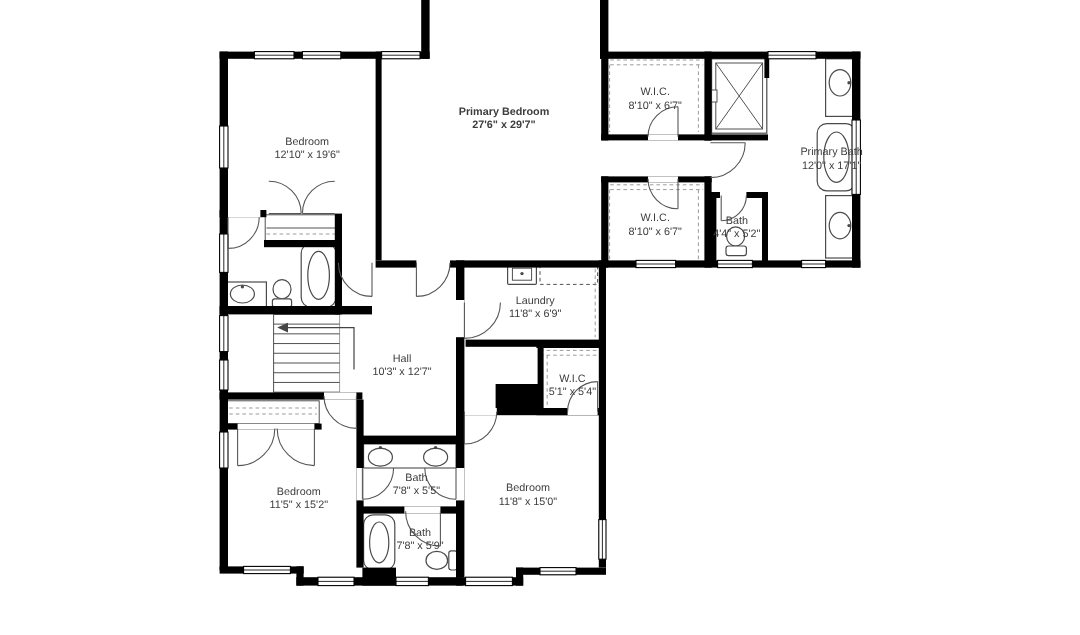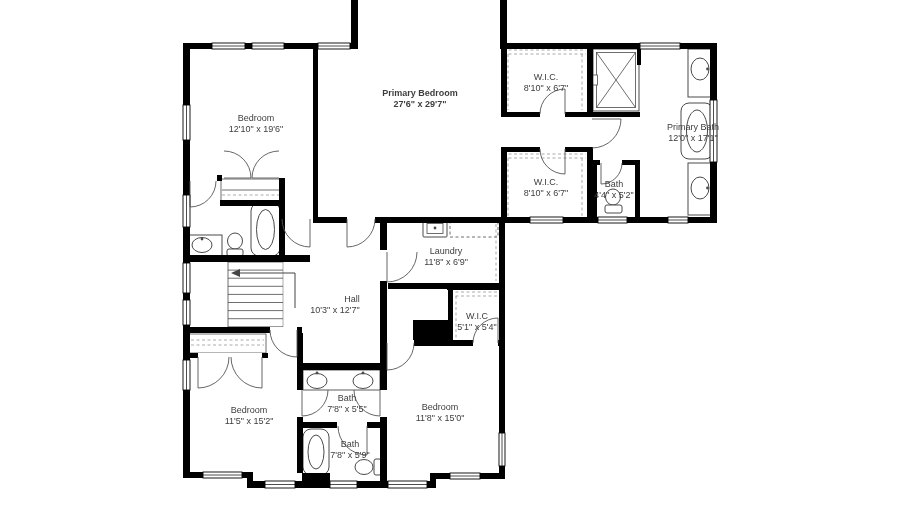--- a/index.html
+++ b/index.html
@@ -252,21 +252,21 @@
         <span class="rdims">8'10" x 6'7"</span>
       </div>
       <div class="room-label" style="left: 614px; top: 189px;">
         <span class="rname">Bath</span>
         <span class="rdims">4'4" x 5'2"</span>
       </div>
       <div class="room-label" style="left: 446px; top: 256px;">
         <span class="rname">Laundry</span>
         <span class="rdims">11'8" x 6'9"</span>
       </div>
-      <div class="room-label" style="left: 335px; top: 304px; text-align: right;">
+      <div class="room-label" style="left: 335px; top: 304px;">
         <span class="rname">Hall</span>
         <span class="rdims">10'3" x 12'7"</span>
       </div>
       <div class="room-label" style="left: 477px; top: 321px;">
         <span class="rname">W.I.C</span>
         <span class="rdims">5'1" x 5'4"</span>
       </div>
       <div class="room-label" style="left: 249px; top: 415px;">
         <span class="rname">Bedroom</span>
         <span class="rdims">11'5" x 15'2"</span>

